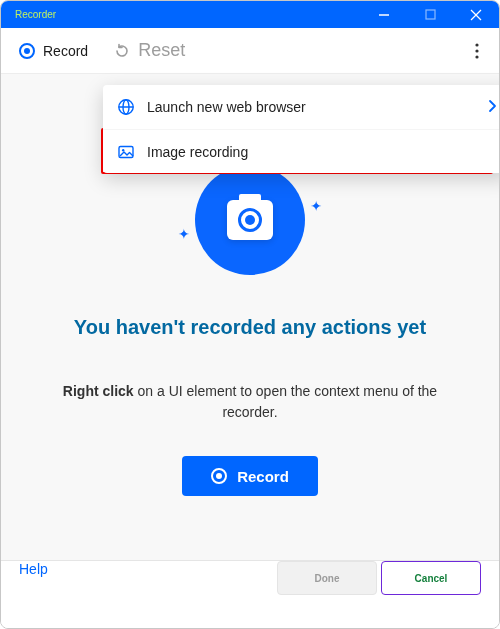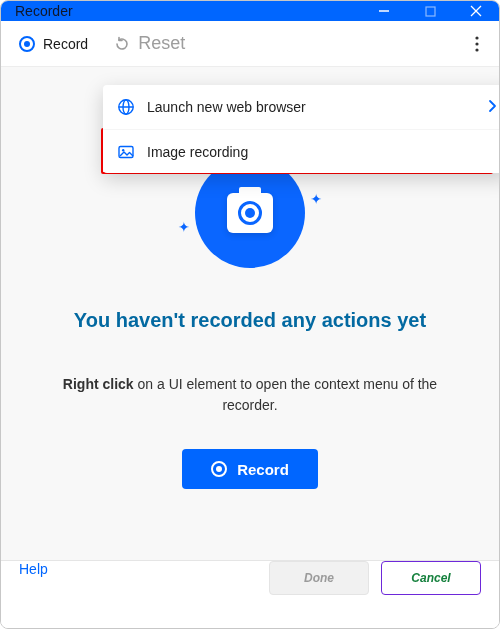--- a/index.html
+++ b/index.html
@@ -1,19 +1,19 @@
 <!DOCTYPE html>
 <html><head>
 <meta charset="utf-8">
 <style>
   * { box-sizing: border-box; margin: 0; padding: 0; }
   html, body { width: 500px; height: 629px; font-family: "Segoe UI", Arial, sans-serif; overflow: hidden; }
   .window { width: 500px; height: 629px; background: #fff; border: 1px solid #c7c7c7; border-radius: 8px; overflow: hidden; display: flex; flex-direction: column; position: relative; }
   
-  .titlebar { height: 20px; background: #0066FF; display: flex; align-items: center; color: #0f172a; font-size: 14px; }
+  .titlebar { height: 27px; background: #0066FF; display: flex; align-items: center; color: #bef264; font-size: 10px; }
   .titlebar .title { padding-left: 14px; flex: 1; }
   .tb-btn { width: 46px; height: 38px; display: flex; align-items: center; justify-content: center; }
   .tb-btn svg { display: block; }
   
   .toolbar { height: 46px; background: #fff; display: flex; align-items: center; padding: 0 10px; border-bottom: 1px solid #ededed; position: relative; }
   .tool-record { display: flex; align-items: center; gap: 8px; padding: 4px 8px; font-size: 14px; color: #1a1a1a; }
   .rec-dot-outer { width:16px; height:16px; border:2px solid #0066FF; border-radius:50%; display:flex; align-items:center; justify-content:center; }
   .rec-dot-inner { width:6px; height:6px; background:#0066FF; border-radius:50%; }
   .tool-reset { display: flex; align-items: center; gap: 8px; padding: 4px 8px; font-size: 18px; color: #9d9d9d; margin-left: 10px; }
   .reset-icon { width:16px; height:16px; }
@@ -44,21 +44,21 @@
   .headline { font-size: 20px; font-weight: 600; color:#0369a1; margin-top: 26px; }
   .subtext { font-size: 14px; color:#333; margin-top: 20px; line-height:1.55; max-width: 380px; }
   .subtext .bold { font-weight:600; }
   .record-btn { margin-top: 32px; background:#0066FF; color:#fff; border:none; border-radius:4px; height:40px; width:136px; display:flex; align-items:center; justify-content:center; gap:10px; font-size:15px; font-weight:600; }
   .record-btn .rb-ring { width:16px; height:16px; border:2px solid #fff; border-radius:50%; display:flex; align-items:center; justify-content:center; }
   .record-btn .rb-ring::after { content:""; width:6px; height:6px; background:#fff; border-radius:50%; }
   
   .footer { height: 68px; border-top:1px solid #e5e5e5; background:#fff; display:flex; padding: 0 18px; }
   .help { color:#0066FF; font-size:14px; }
   .footer .spacer { flex:1; }
-  .f-btn { height:34px; min-width:100px; border-radius:4px; font-size:12px; display:flex; align-items:center; justify-content:center; margin-left:12px;font-style:italic; }
+  .f-btn { height:34px; min-width:100px; border-radius:4px; font-size:10px; display:flex; align-items:center; justify-content:center; margin-left:4px; }
   .done { background:#f1f1f1; color:#9b9b9b; border:1px solid #e4e4e4; font-weight:600;}
   .cancel { background:#fff; color:#15803d; border:1px solid #6d28d9; font-weight:600;}
 </style>
 </head>
 <body>
 
 <div class="window">
 
   <div class="titlebar">
     <div class="title">Recorder</div>

